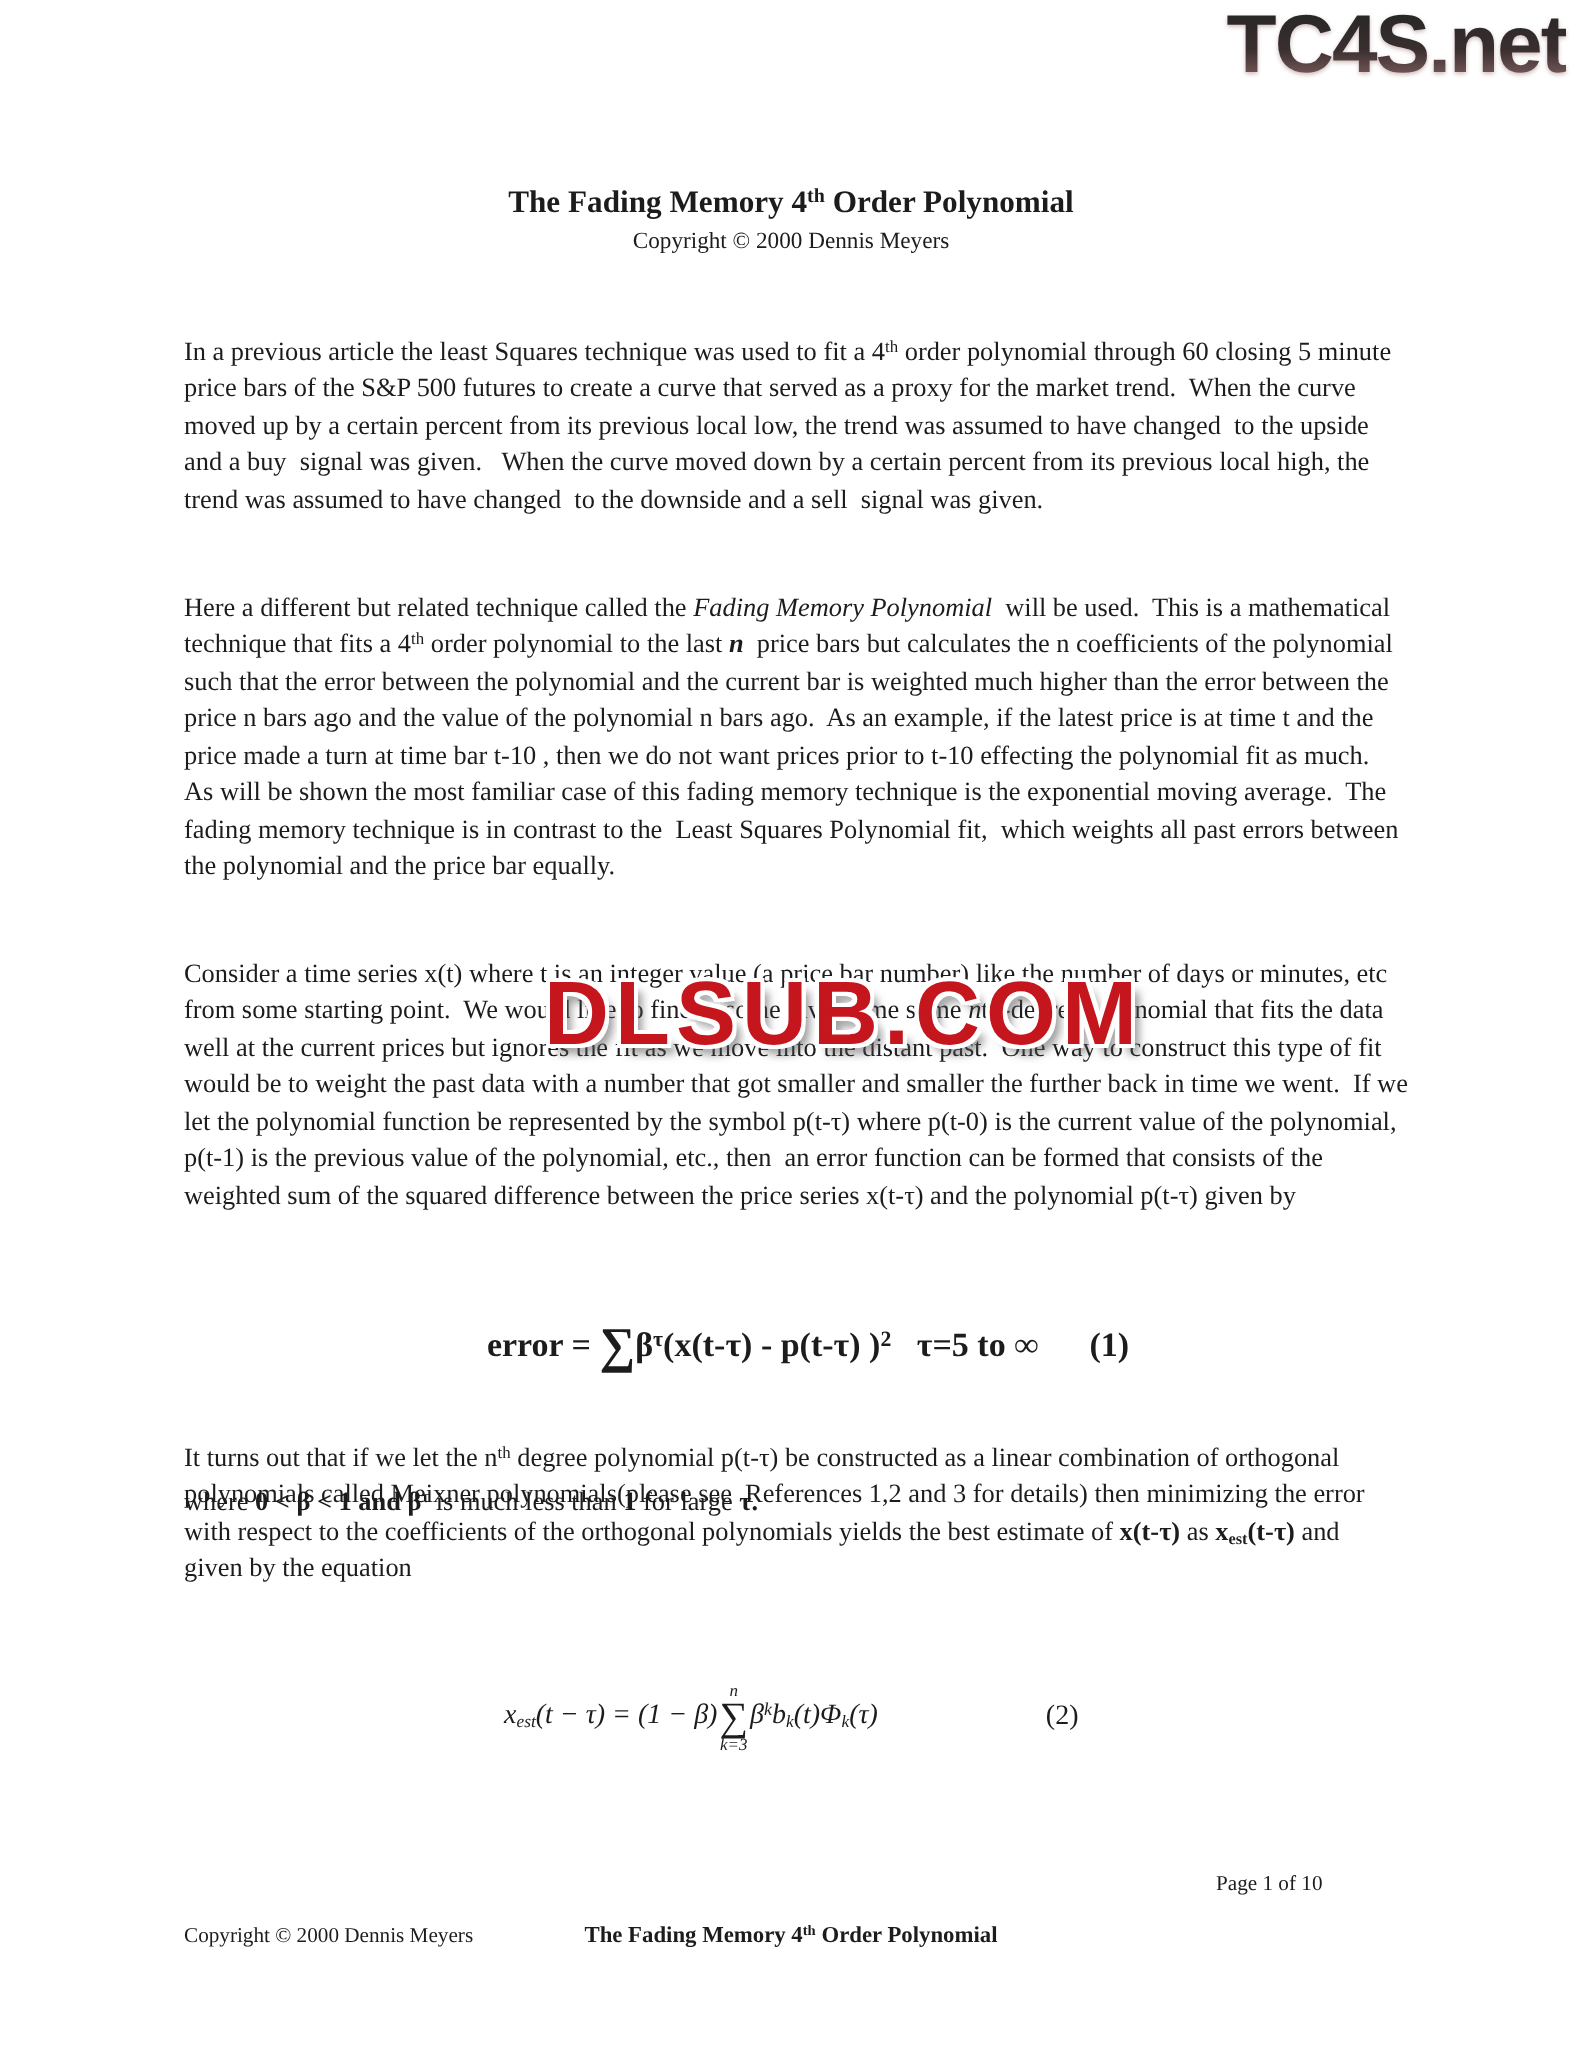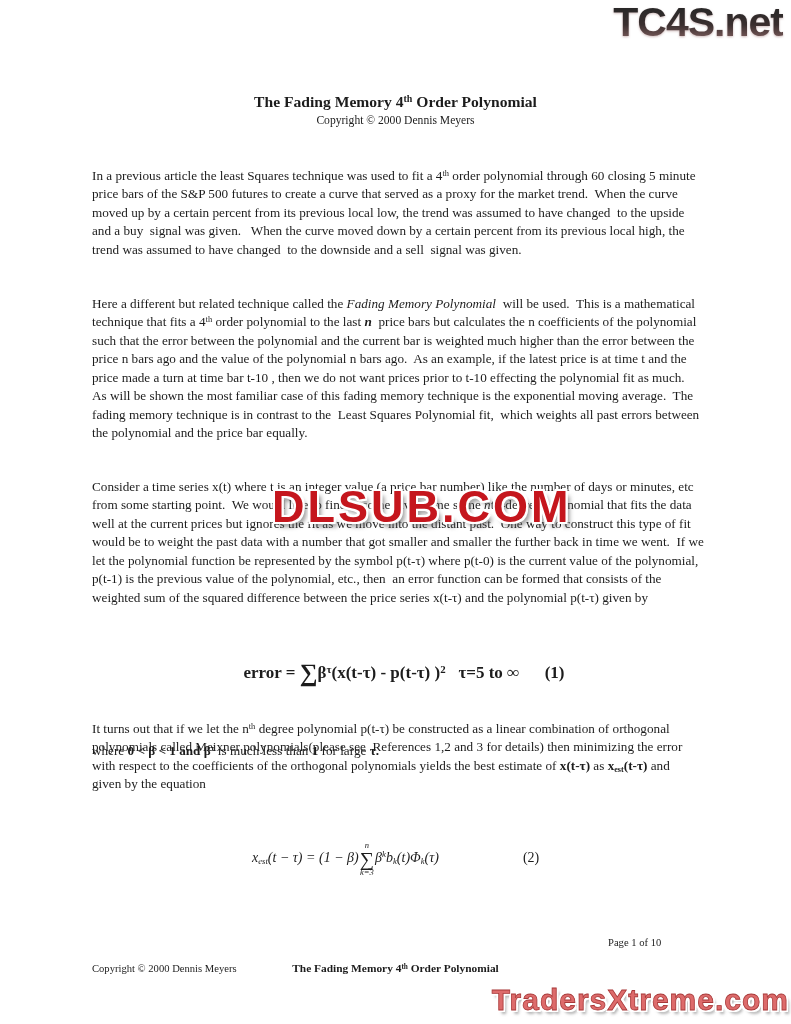--- a/index.html
+++ b/index.html
@@ -101,15 +101,14 @@
         <span class="lim">n</span>
         <span class="sig">∑</span>
         <span class="lim">k=3</span>
       </span><span>β</span><sup class="isub">k</sup><span>b</span><sub class="isub">k</sub><span>(t)Φ</span><sub class="isub">k</sub><span>(τ)</span><span class="eqnum">(2)</span>
   </div>
 
   <div class="abs footer-left">Copyright © 2000 Dennis Meyers</div>
   <div class="abs footer-center"><span class="b">The Fading Memory 4</span><sup class="bsup">th</sup><span class="b"> Order Polynomial</span></div>
   <div class="abs footer-right">Page 1 of 10</div>
 
-  <div class="abs txtreme">TradersXtreme.com</div>
 
 </div>
 
 </body></html>

